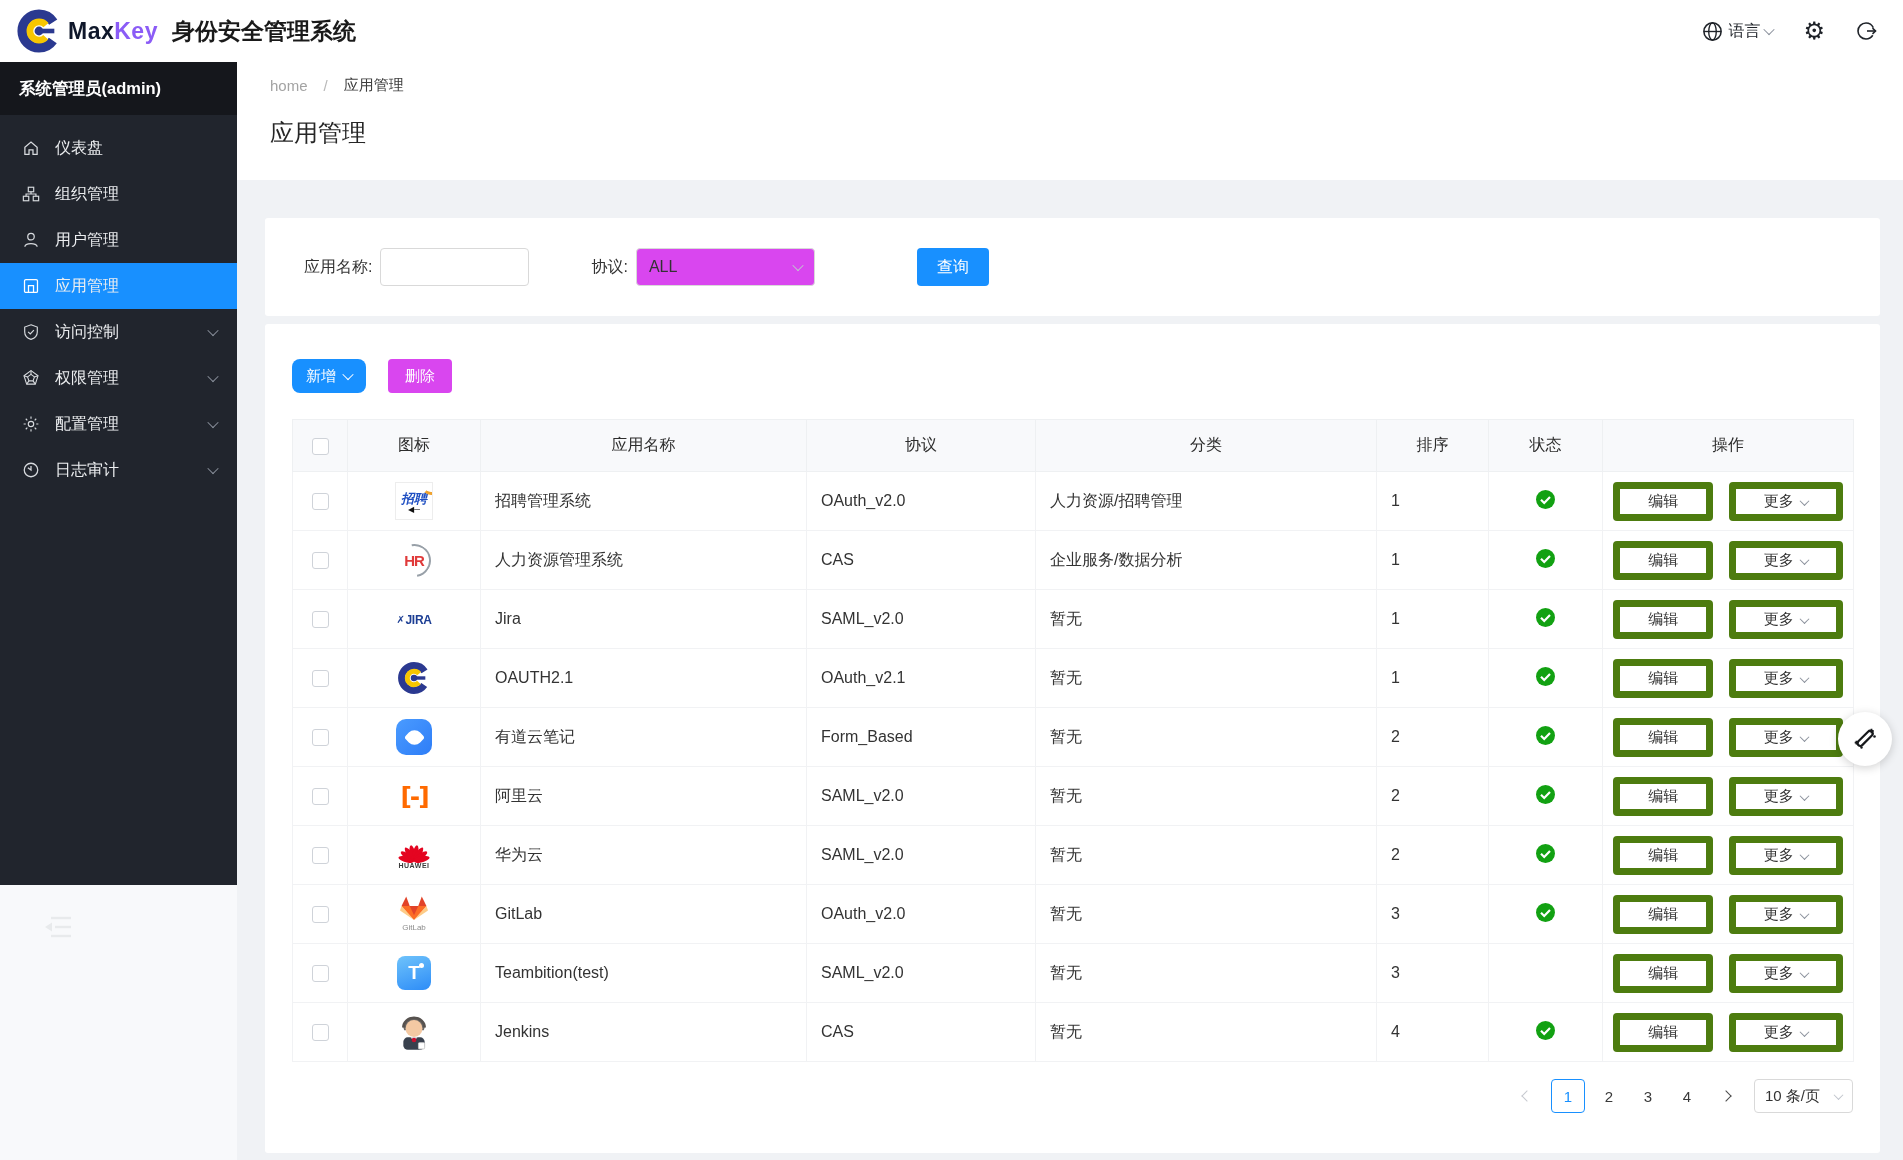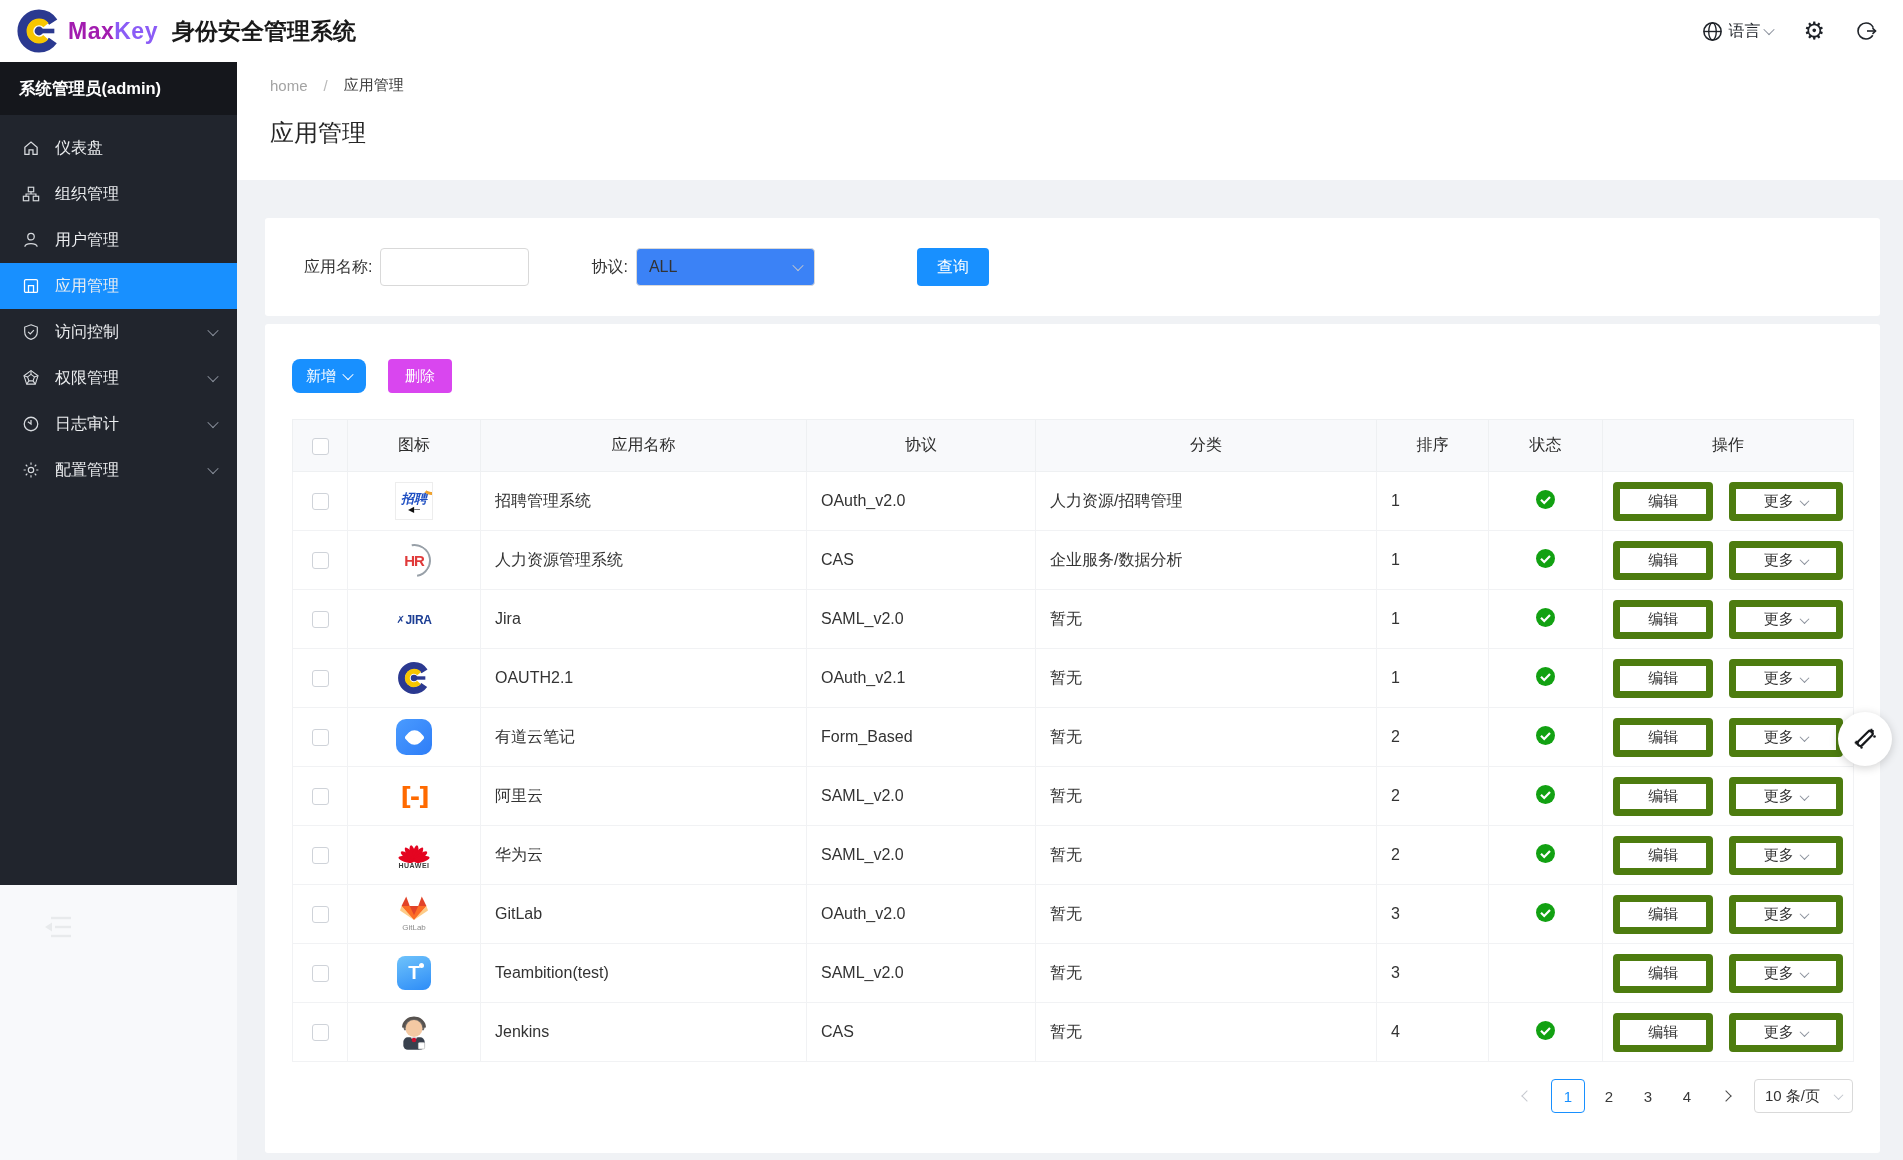--- a/index.html
+++ b/index.html
@@ -7,21 +7,21 @@
   body {
     position:relative; overflow:hidden;
     background:#f8f9fb;
     font-family:"Liberation Sans","DejaVu Sans",sans-serif;
     color:#333;
   }
   
   .topbar { position:absolute; top:0; left:0; width:1903px; height:62px; background:#fff; display:flex; align-items:center; z-index:10; }
   .brand { display:flex; align-items:center; padding-left:16px; gap:6px; }
   .brand-name { font-size:23px; font-weight:bold; letter-spacing:.5px; }
-  .brand-max { color:#a21caf; } .brand-key { color:#8b5cf6; }
+  .brand-max { color:#0f172a; } .brand-key { color:#8b5cf6; }
   .brand-title { font-size:23px; font-weight:bold; color:#1a1a1a; margin-left:8px; }
   .topbar-right { margin-left:auto; display:flex; align-items:center; gap:30px; padding-right:26px; }
   .lang-group { display:flex; align-items:center; gap:5px; font-size:16px; color:#1f2329; cursor:pointer; }
   .icon-btn { display:flex; align-items:center; justify-content:center; cursor:pointer; color:#1f2329; }
   .gear-glyph { font-size:24px; line-height:1; color:#1f2329; }
   
   .chev { display:inline-block; width:8px; height:8px; border-right:1.5px solid #8a909b; border-bottom:1.5px solid #8a909b; transform:rotate(45deg) translate(-1px,-1px); }
   .chev-white { border-color:#fff; }
   .chev-select { border-color:#c0c4cc; }
   
@@ -39,21 +39,21 @@
   .breadcrumb { font-size:15px; display:flex; gap:16px; align-items:center; }
   .bc-home { color:#a3a3a3; cursor:pointer; }
   .bc-sep { color:#b8b8b8; }
   .bc-cur { color:#3d3d3d; }
   .page-title { margin-top:22px; font-size:24px; color:#262626; font-weight:500; }
   .content { background:#f0f2f5; height:980px; padding:38px 23px 0 28px; }
   
   .filter-card { background:#fff; border-radius:3px; height:98px; display:flex; align-items:center; padding-left:39px; margin-bottom:8px; }
   .f-label { font-size:16px; color:#333; }
   .f-input { width:149px; height:38px; border:1px solid #d9d9d9; border-radius:4px; margin-left:8px; background:#fff; outline:none; padding:0 10px; font-size:15px; }
-  .f-select { width:179px; height:38px; border:1px solid #d9d9d9; border-radius:4px; margin-left:8px; background:#3b82f6; display:flex; align-items:center; padding:0 12px; font-size:16px; color:#333; cursor:pointer; }
+  .f-select { width:179px; height:38px; border:1px solid #d9d9d9; border-radius:4px; margin-left:8px; background:#d946ef; display:flex; align-items:center; padding:0 12px; font-size:16px; color:#333; cursor:pointer; }
   .f-select .chev { margin-left:auto; }
   .f-proto { margin-left:62px; }
   .btn-primary { height:38px; min-width:72px; background:#1890ff; border:none; border-radius:4px; color:#fff; font-size:16px; cursor:pointer; padding:0 18px; font-family:inherit; }
   .f-search { margin-left:102px; }
   
   .table-card { background:#fff; border-radius:3px; height:829px; padding:35px 27px 0; }
   .toolbar { display:flex; gap:22px; margin-bottom:26px; }
   .btn-add { height:34px; background:#1890ff; color:#fff; border:none; border-radius:8px; font-size:15px; padding:0 14px; display:flex; align-items:center; gap:8px; cursor:pointer; font-family:inherit; }
   .btn-del { height:34px; background:#d946ef; color:#fff; border:none; border-radius:4px; font-size:15px; padding:0 17px; cursor:pointer; font-family:inherit; }
   table { width:1561px; border-collapse:collapse; table-layout:fixed; }
@@ -200,37 +200,37 @@
           <path d="M10 6 L13.8 8.8 L12.3 13.2 H7.7 L6.2 8.8 Z"></path>
           <path d="M10 1.8 V6 M17.8 7.5 L13.8 8.8 M14.8 16.8 L12.3 13.2 M5.2 16.8 L7.7 13.2 M2.2 7.5 L6.2 8.8"></path>
         </svg>
       </span>
       <span>权限管理</span>
       <span class="spacer"></span>
         <span class="chev"></span>
     </li>
     <li class="menu-item">
       <span class="mi-icon">
+        <svg width="18" height="18" viewBox="0 0 20 20" fill="none" stroke="#d7dade" stroke-width="1.3">
+          <circle cx="10" cy="10" r="3"></circle>
+          <path d="M10 1.8 V4.2 M10 15.8 V18.2 M1.8 10 H4.2 M15.8 10 H18.2 M4.2 4.2 L5.9 5.9 M14.1 14.1 L15.8 15.8 M15.8 4.2 L14.1 5.9 M5.9 14.1 L4.2 15.8"></path>
+        </svg>
+      </span>
+      <span>配置管理</span>
+      <span class="spacer"></span>
+        <span class="chev"></span>
+    </li>
+    <li class="menu-item">
+      <span class="mi-icon">
         <svg width="18" height="18" viewBox="0 0 20 20" fill="none" stroke="#d7dade" stroke-width="1.4">
           <circle cx="10" cy="10" r="7.5"></circle>
             <polyline points="10,5.5 10,10 6.5,7.5"></polyline>
         </svg>
       </span>
       <span>日志审计</span>
-      <span class="spacer"></span>
-        <span class="chev"></span>
-    </li>
-    <li class="menu-item">
-      <span class="mi-icon">
-        <svg width="18" height="18" viewBox="0 0 20 20" fill="none" stroke="#d7dade" stroke-width="1.3">
-          <circle cx="10" cy="10" r="3"></circle>
-          <path d="M10 1.8 V4.2 M10 15.8 V18.2 M1.8 10 H4.2 M15.8 10 H18.2 M4.2 4.2 L5.9 5.9 M14.1 14.1 L15.8 15.8 M15.8 4.2 L14.1 5.9 M5.9 14.1 L4.2 15.8"></path>
-        </svg>
-      </span>
-      <span>配置管理</span>
       <span class="spacer"></span>
         <span class="chev"></span>
     </li>
   </ul>
   <div class="sidebar-fold">
     <svg width="32" height="26" viewBox="0 0 32 26">
       <line x1="9" y1="4" x2="29" y2="4" stroke="#e8eaec" stroke-width="2.4"></line>
       <line x1="13" y1="13" x2="29" y2="13" stroke="#e8eaec" stroke-width="2.4"></line>
       <line x1="9" y1="22" x2="29" y2="22" stroke="#e8eaec" stroke-width="2.4"></line>
       <polygon points="3,13 10,8.5 10,17.5" fill="#e8eaec"></polygon>

